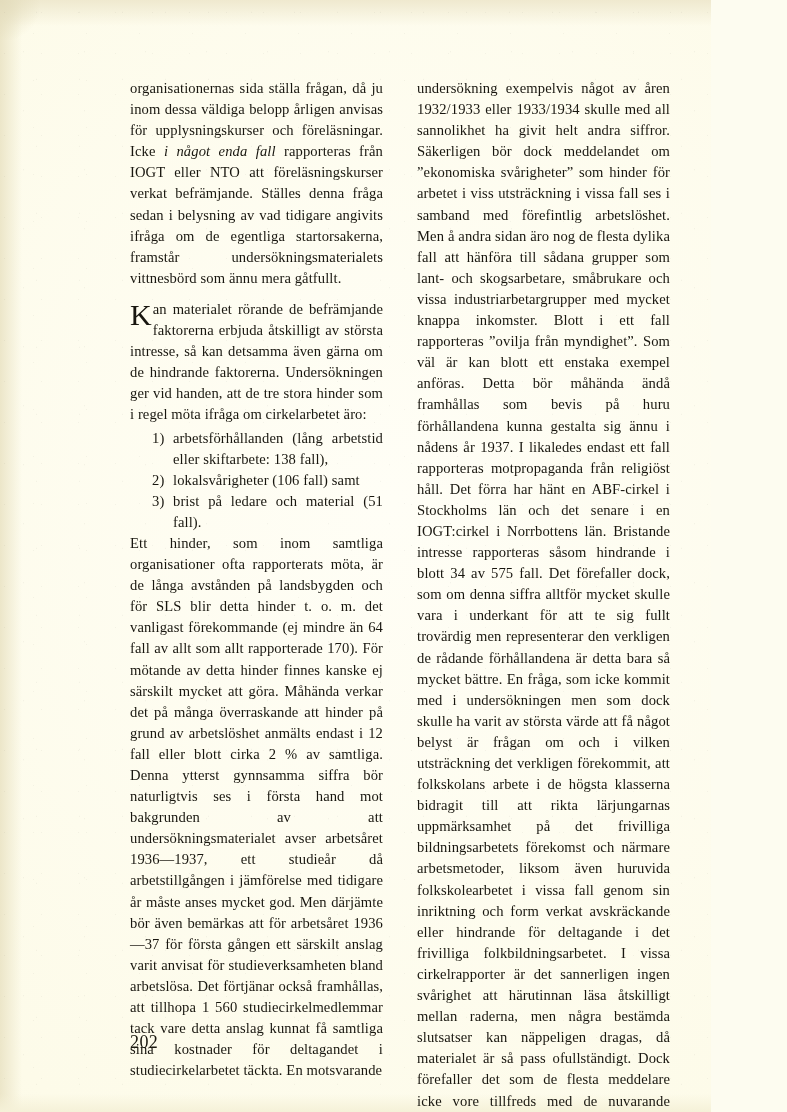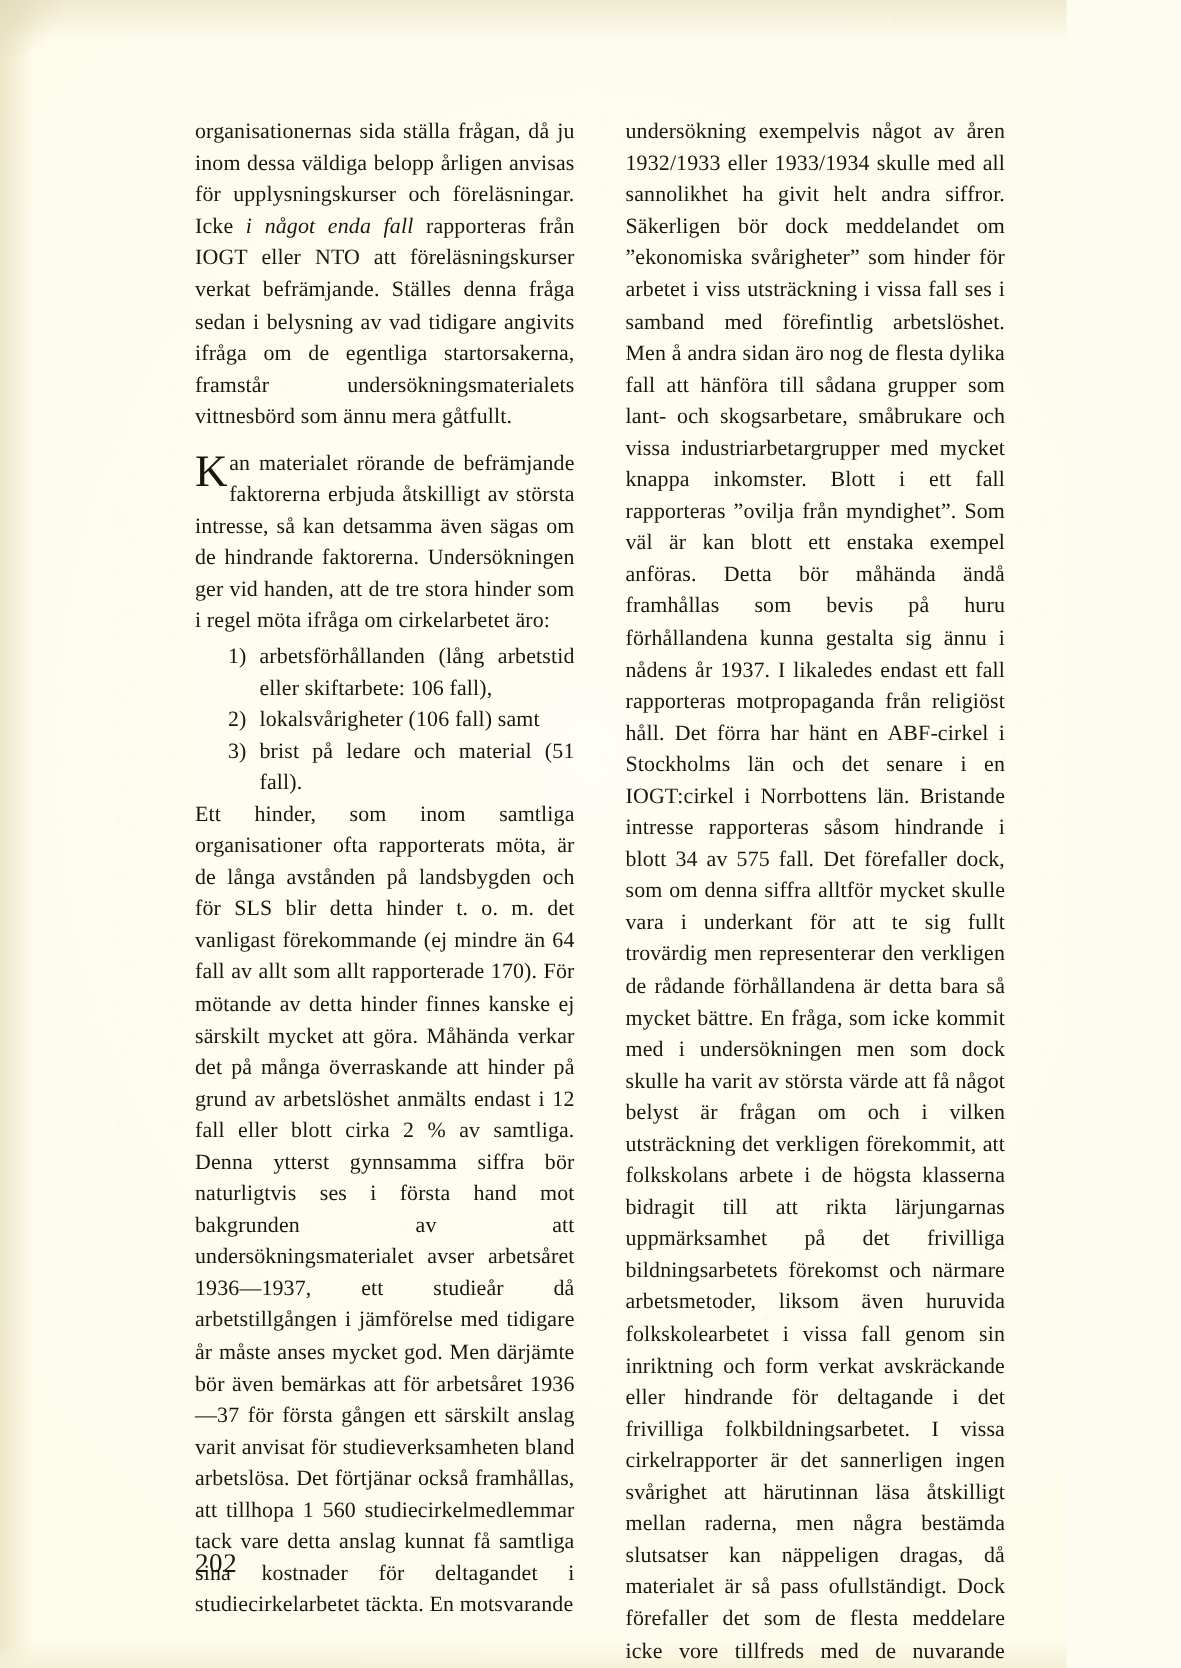--- a/index.html
+++ b/index.html
@@ -161,26 +161,26 @@
   <div class="edge-bottom"></div>
   <div class="speckle"></div>
 
   <div class="textblock">
     <div class="columns">
 
       <div class="col">
 
         <p><span>organisationernas sida ställa frågan, då ju inom dessa väldiga belopp årligen anvisas för upplysningskurser och föreläsningar. Icke </span><em class="ital">i något enda fall</em><span> rapporteras från IOGT eller NTO att föreläsningskurser verkat befrämjande. Ställes denna fråga sedan i belysning av vad tidigare angivits ifråga om de egentliga startorsakerna, framstår undersökningsmaterialets vittnesbörd som ännu mera gåtfullt.</span></p>
 
-        <p class="dropcap-para gap-before-half"><span class="dropcap">K</span><span>an materialet rörande de befrämjande faktorerna erbjuda åtskilligt av största intresse, så kan detsamma även sägas om de hindrande faktorerna. Undersökningen ger vid handen, att de tre stora hinder som i regel möta ifråga om cirkelarbetet äro:</span></p>
+        <p class="dropcap-para gap-before-half"><span class="dropcap">K</span><span>an materialet rörande de befrämjande faktorerna erbjuda åtskilligt av största intresse, så kan detsamma även gärna om de hindrande faktorerna. Undersökningen ger vid handen, att de tre stora hinder som i regel möta ifråga om cirkelarbetet äro:</span></p>
 
         <div class="list">
           <div class="li">
             <span class="num">1)</span>
-            <span class="txt">arbetsförhållanden (lång arbetstid eller skiftarbete: 106 fall),</span>
+            <span class="txt">arbetsförhållanden (lång arbetstid eller skiftarbete: 138 fall),</span>
           </div>
           <div class="li">
             <span class="num">2)</span>
             <span class="txt">lokalsvårigheter (106 fall) samt</span>
           </div>
           <div class="li">
             <span class="num">3)</span>
             <span class="txt">brist på ledare och material (51 fall).</span>
           </div>
         </div>

